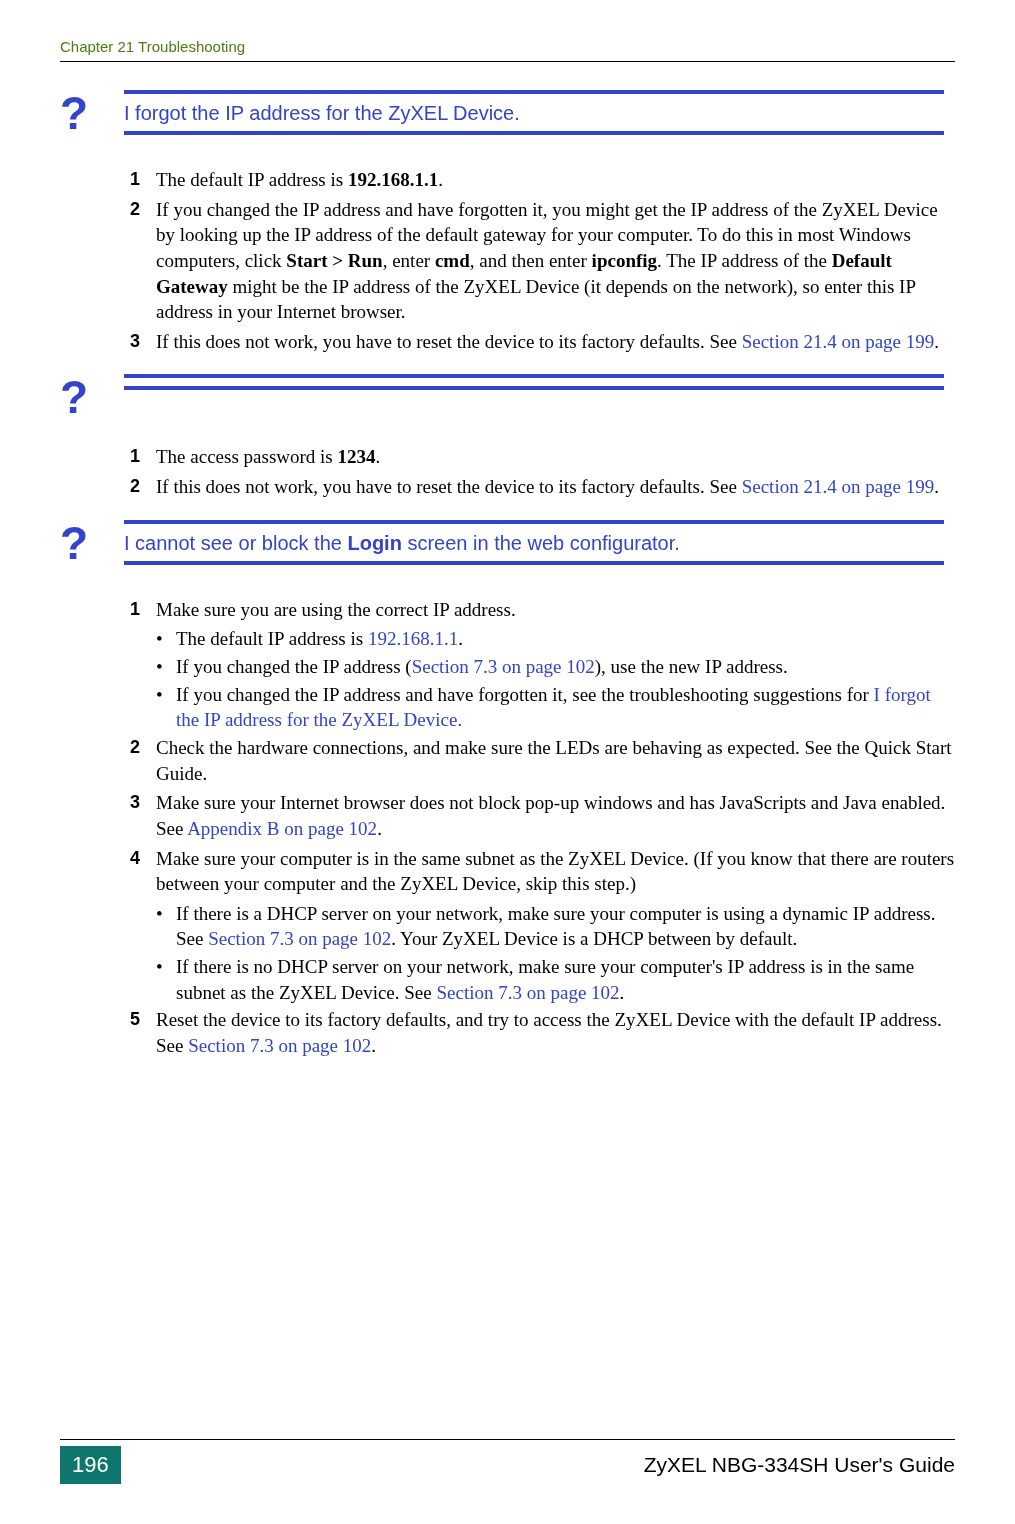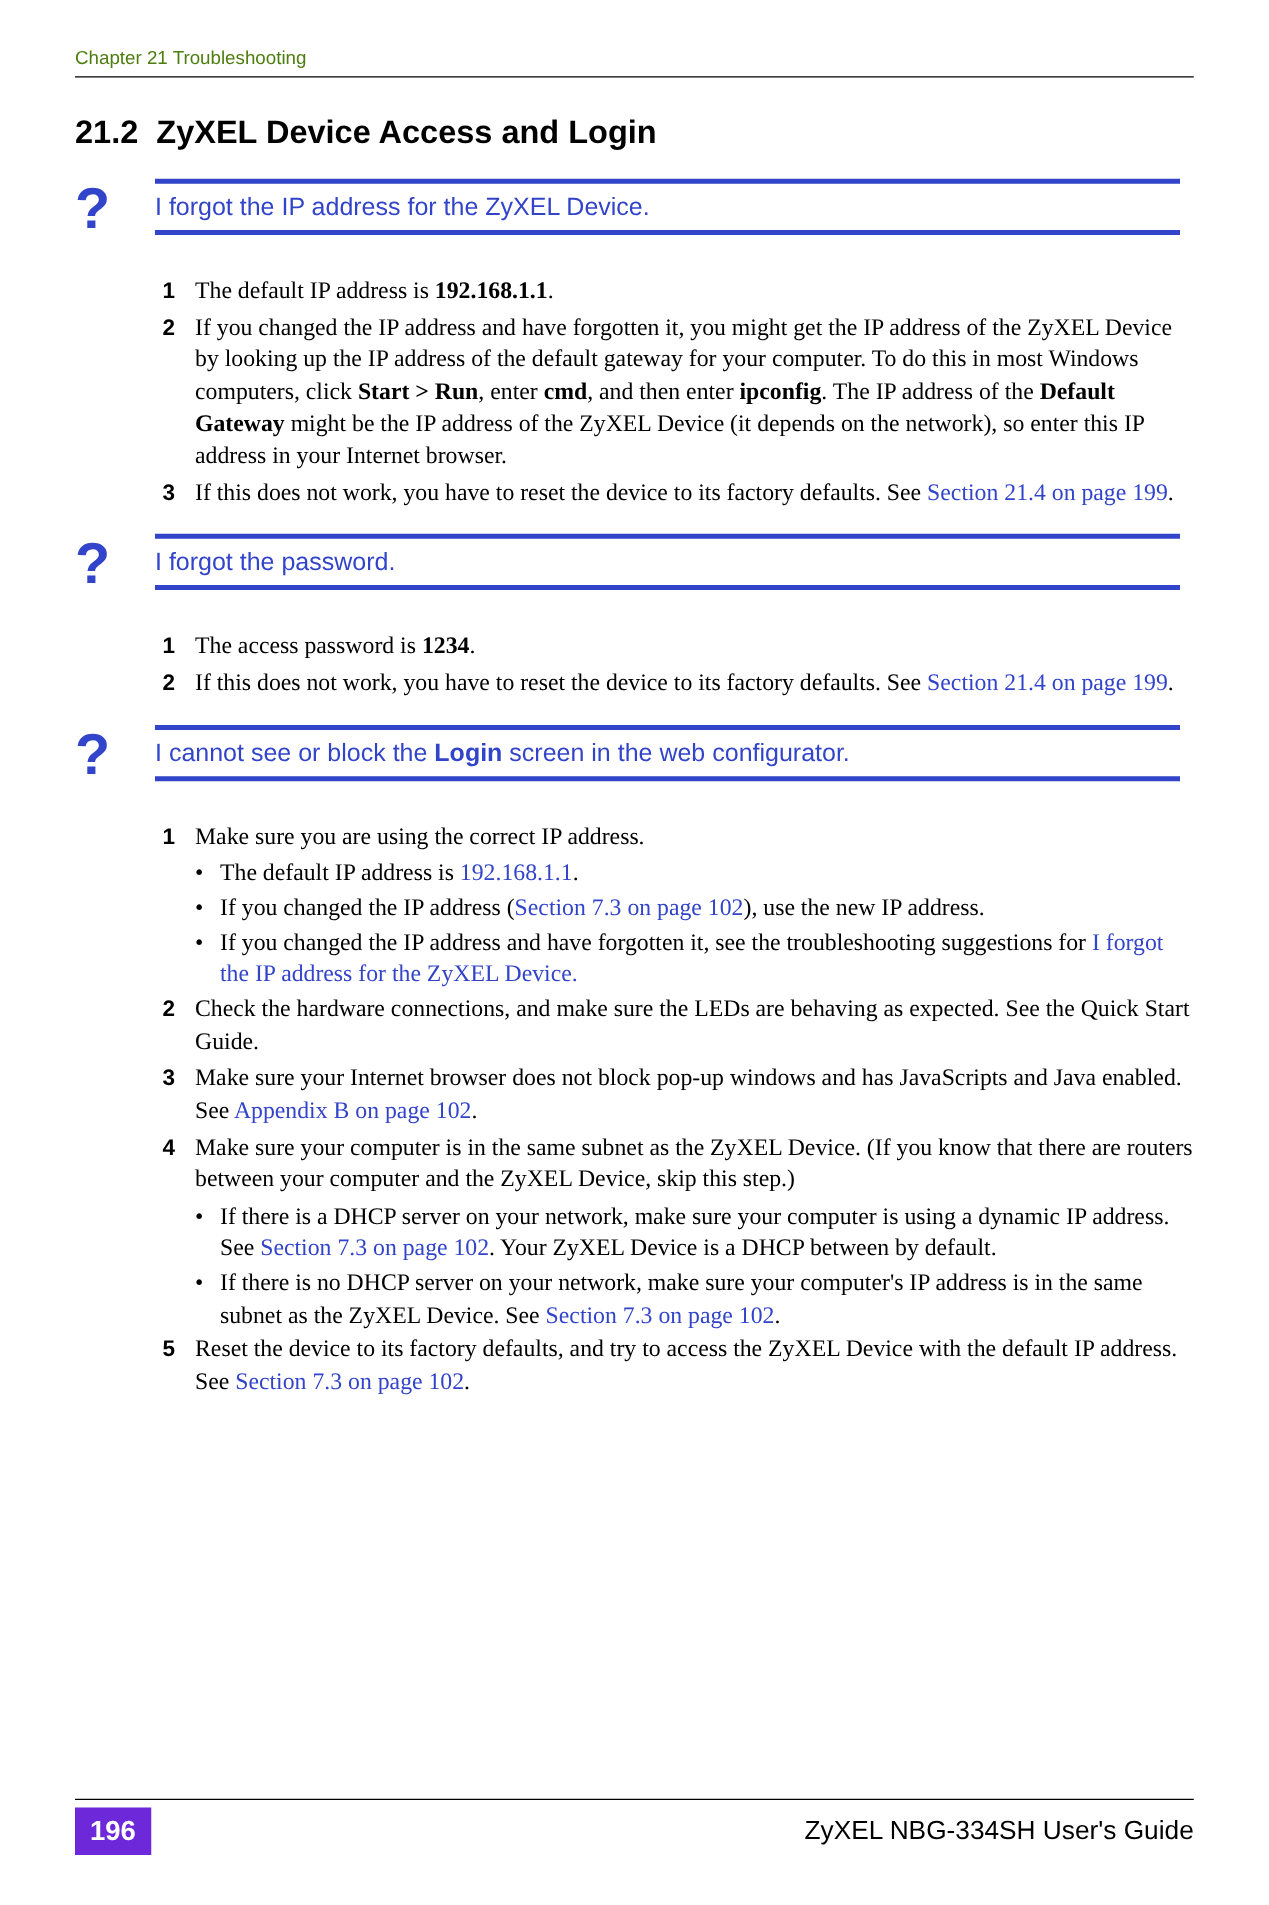--- a/index.html
+++ b/index.html
@@ -107,42 +107,39 @@
     border: none;
     border-top: 1.5px solid #000;
     margin: 0 0 6px 0;
   }
   .footer-row {
     display: flex;
     justify-content: space-between;
     align-items: center;
   }
   .page-num-box {
-    background: #6d28d9;
+    background: #0f766e;
     color: #fff;
     font-family: Arial, Helvetica, sans-serif;
-    font-weight: bold;
+    font-weight: normal;
     font-size: 22px;
     padding: 6px 12px;
   }
   .footer-right {
     font-family: Arial, Helvetica, sans-serif;
     font-size: 21px;
   }
 </style>
 </head>
 <body>
 
 <div class="page">
   <div class="header">Chapter 21 Troubleshooting</div>
   <hr class="header-rule">
 
-  <h2 class="section-heading">
-    <span>21.2</span>&nbsp;&nbsp;<span>ZyXEL Device Access and Login</span>
-  </h2>
 
   <div class="q-block">
     <span class="q-mark">?</span>
     <span class="q-text-wrap">
       <hr class="q-rule">
       <div class="q-text">I forgot the IP address for the ZyXEL Device.</div>
       <hr class="q-rule">
     </span>
   </div>
 
@@ -164,21 +161,20 @@
       <span class="item-body">
         <span>If this does not work, you have to reset the device to its factory defaults. See </span><span class="link">Section 21.4 on page 199</span><span>.</span>
       </span>
     </div>
   </div>
 
   <div class="q-block">
     <span class="q-mark">?</span>
     <span class="q-text-wrap">
       <hr class="q-rule">
-      <div class="q-text">I forgot the password.</div>
       <hr class="q-rule">
     </span>
   </div>
 
   <div class="content-block">
     <div class="item">
       <span class="num">1</span>
       <span class="item-body">
         <span>The access password is </span><span class="bold">1234</span><span>.</span>
       </span>

